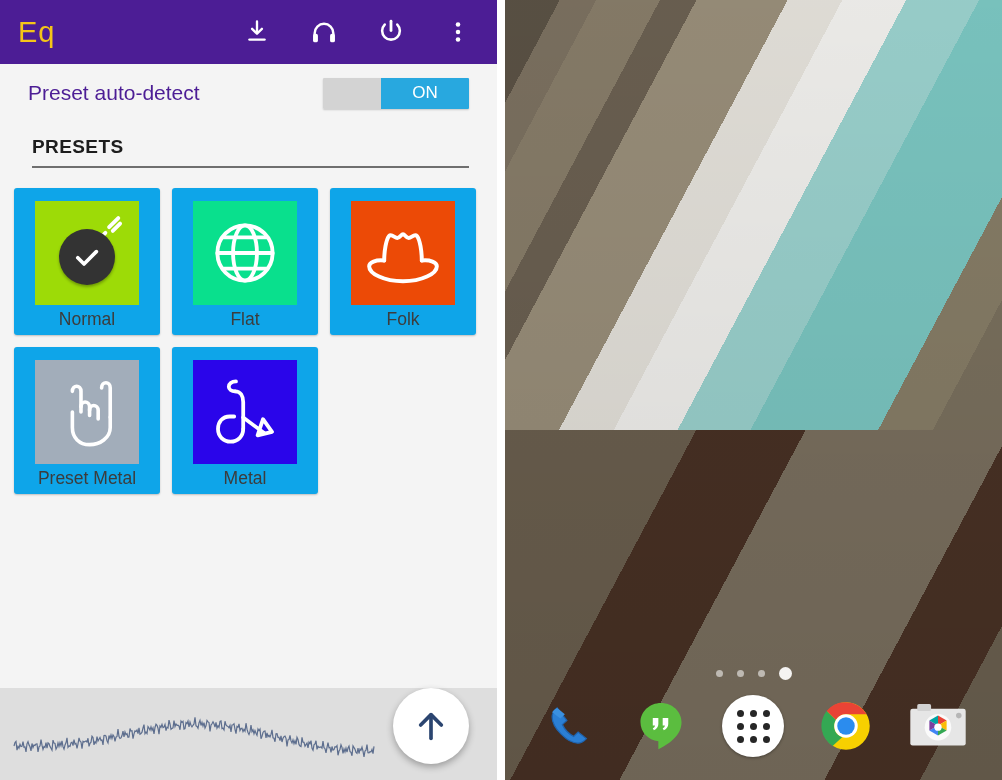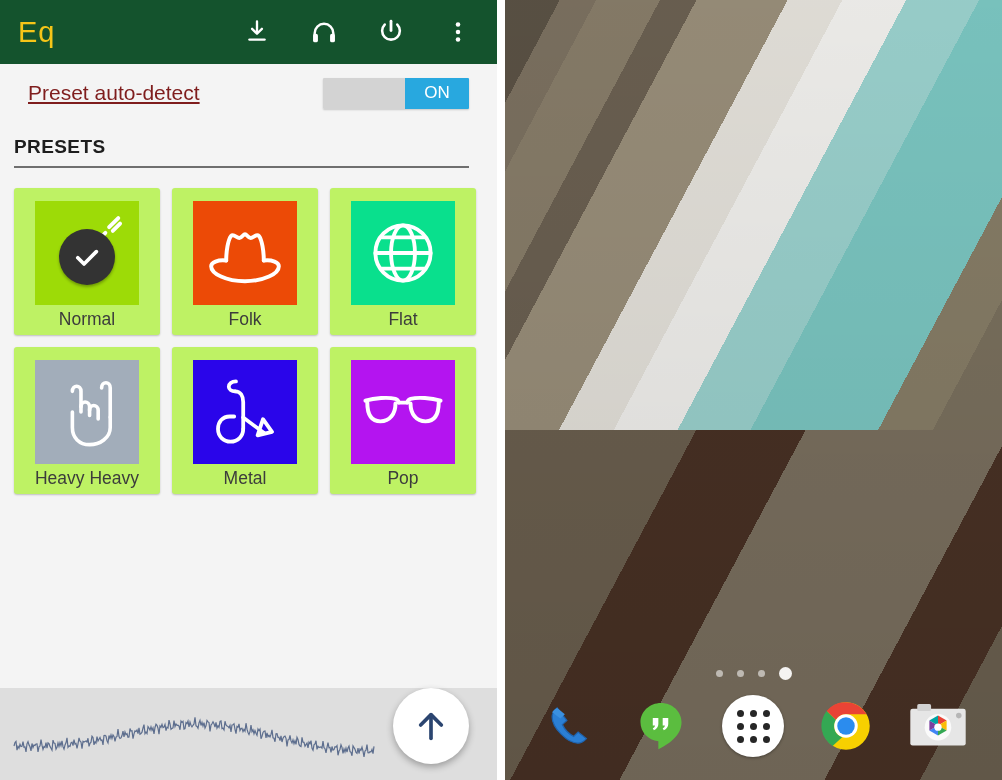--- a/index.html
+++ b/index.html
@@ -2,38 +2,38 @@
 <html><head>
 <meta charset="utf-8">
 <style>
   html,body{margin:0;padding:0;background:#fff;}
   body{width:1002px;height:780px;overflow:hidden;font-family:"Liberation Sans",sans-serif;}
   .screen{position:relative;width:1002px;height:780px;display:flex;background:#ffffff;}
 
   
   .app-panel{position:relative;width:497px;height:780px;background:#f4f4f4;overflow:hidden;}
 
-  .appbar{position:relative;height:64px;background:#14532d;display:flex;align-items:center;padding:0 18px;box-sizing:border-box;}
+  .appbar{position:relative;height:64px;background:#4c1d95;display:flex;align-items:center;padding:0 18px;box-sizing:border-box;}
   .app-title{color:#f5c518;font-size:29px;letter-spacing:1px;font-weight:400;line-height:1;}
   .appbar-actions{margin-left:auto;display:flex;align-items:center;gap:37px;padding-right:6px;}
   .bar-icon{width:30px;height:30px;display:flex;align-items:center;justify-content:center;cursor:pointer;}
   .bar-icon svg{display:block;}
 
   .setting-row{height:58px;display:flex;align-items:center;padding:0 28px 0 28px;box-sizing:border-box;}
-  .setting-label{font-size:21px;color:#7f1d1d;text-decoration:underline;}
+  .setting-label{font-size:21px;color:#4c1d95;}
   .switch{margin-left:auto;width:146px;height:31px;display:flex;border-radius:1px;overflow:hidden;box-shadow:0 1px 2px rgba(0,0,0,.18);cursor:pointer;}
   .switch-track{flex:1;background:#d3d3d3;}
-  .switch-thumb{width:64px;background:#28a8df;color:#fff;font-size:17px;display:flex;align-items:center;justify-content:center;}
-
-  .section-head{padding:14px 28px 8px 14px;}
+  .switch-thumb{width:88px;background:#28a8df;color:#fff;font-size:17px;display:flex;align-items:center;justify-content:center;}
+
+  .section-head{padding:14px 28px 8px 32px;}
   .section-title{font-size:19px;font-weight:bold;color:#1d1d1d;letter-spacing:.4px;}
   .section-rule{height:2px;background:#6f6f6f;margin:8px 0 0 0;}
 
   .grid{padding:12px 14px 0 14px;display:flex;flex-wrap:wrap;gap:12px;}
-  .card{width:146px;height:147px;background:#bef264;border-radius:3px;box-shadow:0 1px 2px rgba(0,0,0,.22);display:flex;flex-direction:column;align-items:center;justify-content:flex-start;padding-top:13px;box-sizing:border-box;cursor:pointer;}
+  .card{width:146px;height:147px;background:#0ea5e9;border-radius:3px;box-shadow:0 1px 2px rgba(0,0,0,.22);display:flex;flex-direction:column;align-items:center;justify-content:flex-start;padding-top:13px;box-sizing:border-box;cursor:pointer;}
   .tile{width:104px;height:104px;display:flex;align-items:center;justify-content:center;position:relative;}
   .card-label{font-size:17.5px;color:#3c3c3c;margin-top:4px;}
   .check-badge{position:absolute;width:56px;height:56px;border-radius:50%;background:#333333;display:flex;align-items:center;justify-content:center;left:24px;top:28px;box-shadow:0 2px 3px rgba(0,0,0,.3);}
 
   .bottombar{position:absolute;left:0;bottom:0;width:497px;height:92px;background:#dedede;}
   .wave-wrap{position:absolute;left:0;top:0;width:400px;height:92px;}
   .fab{position:absolute;right:28px;bottom:16px;width:76px;height:76px;border-radius:50%;background:#fff;box-shadow:0 3px 7px rgba(0,0,0,.3);display:flex;align-items:center;justify-content:center;cursor:pointer;}
 
   
   .gap{width:8px;height:780px;background:#ffffff;}
@@ -142,71 +142,60 @@
             </svg>
             <div class="check-badge">
               <svg viewBox="0 0 24 24" width="34" height="34">
                 <path d="M5.5 12.5l4.4 4.4L18.6 8.2" fill="none" stroke="#fff" stroke-width="2.6" stroke-linecap="round" stroke-linejoin="round"></path>
               </svg>
             </div>
           </div>
           <div class="card-label">Normal</div>
         </div>
         <div class="card">
-          <div class="tile" style="background: rgb(236, 74, 6);">
-            <svg viewBox="0 0 100 100" width="94" height="94">
-      <path d="M30 58c0-10 2-22 5-26 3-3 6 2 9 2 3 0 4-4 6-4s3 4 6 4 6-5 9-2c3 4 5 16 5 26" stroke="#fff" fill="none" stroke-width="4.2" stroke-linecap="round" stroke-linejoin="round"></path>
-      <path d="M30 58c-9-1-16 2-16 6 0 8 16 16 36 16s36-8 36-16c0-4-7-7-16-6" stroke="#fff" fill="none" stroke-width="4.2" stroke-linecap="round" stroke-linejoin="round"></path>
-            </svg>
-          </div>
-          <div class="card-label">Folk</div>
-        </div>
-        <div class="card">
           <div class="tile" style="background: rgb(9, 224, 141);">
             <svg viewBox="0 0 100 100" width="92" height="92">
       <circle cx="50" cy="50" r="30" stroke="#fff" fill="none" stroke-width="4.2" stroke-linecap="round" stroke-linejoin="round"></circle>
       <ellipse cx="50" cy="50" rx="13" ry="30" stroke="#fff" fill="none" stroke-width="4.2" stroke-linecap="round" stroke-linejoin="round"></ellipse>
       <path d="M20 50h60M26 33h48M26 67h48" stroke="#fff" fill="none" stroke-width="4.2" stroke-linecap="round" stroke-linejoin="round"></path>
             </svg>
           </div>
           <div class="card-label">Flat</div>
+        </div>
+        <div class="card">
+          <div class="tile" style="background: rgb(236, 74, 6);">
+            <svg viewBox="0 0 100 100" width="94" height="94">
+      <path d="M30 58c0-10 2-22 5-26 3-3 6 2 9 2 3 0 4-4 6-4s3 4 6 4 6-5 9-2c3 4 5 16 5 26" stroke="#fff" fill="none" stroke-width="4.2" stroke-linecap="round" stroke-linejoin="round"></path>
+      <path d="M30 58c-9-1-16 2-16 6 0 8 16 16 36 16s36-8 36-16c0-4-7-7-16-6" stroke="#fff" fill="none" stroke-width="4.2" stroke-linecap="round" stroke-linejoin="round"></path>
+            </svg>
+          </div>
+          <div class="card-label">Folk</div>
         </div>
         <div class="card">
           <div class="tile" style="background: rgb(162, 173, 186);">
             <svg viewBox="0 0 100 100" width="86" height="86">
       <path d="M33 26c0-4 2.6-6 5-6s5 2 5 6v24" stroke="#fff" fill="none" stroke-width="4.2" stroke-linecap="round" stroke-linejoin="round"></path>
       <path d="M67 22c0-4 2.6-6 5-6s5 2 5 6v34" stroke="#fff" fill="none" stroke-width="4.2" stroke-linecap="round" stroke-linejoin="round"></path>
       <path d="M43 44c0-3.5 2.4-5.6 4.8-5.6S53 40.5 53 44v10" stroke="#fff" fill="none" stroke-width="4.2" stroke-linecap="round" stroke-linejoin="round"></path>
       <path d="M53 48c0-3.5 2.4-5.6 4.8-5.6S63 44.5 63 48v10" stroke="#fff" fill="none" stroke-width="4.2" stroke-linecap="round" stroke-linejoin="round"></path>
       <path d="M33 50v18c0 12 8 20 20 20s24-8 24-20V56" stroke="#fff" fill="none" stroke-width="4.2" stroke-linecap="round" stroke-linejoin="round"></path>
             </svg>
           </div>
-          <div class="card-label">Heavy Heavy</div>
+          <div class="card-label">Preset Metal</div>
         </div>
         <div class="card">
           <div class="tile" style="background: rgb(42, 5, 234);">
             <svg viewBox="0 0 100 100" width="90" height="90">
       <path d="M40 16c-5 0-8 3-8 6s3 5 7 5" stroke="#fff" fill="none" stroke-width="4.2" stroke-linecap="round" stroke-linejoin="round"></path>
       <path d="M39 27c6 0 9 5 9 12v30" stroke="#fff" fill="none" stroke-width="4.2" stroke-linecap="round" stroke-linejoin="round"></path>
       <path d="M48 69c0 8-6 14-14 14s-14-6-14-14 5-14 13-14h5" stroke="#fff" fill="none" stroke-width="4.2" stroke-linecap="round" stroke-linejoin="round"></path>
       <path d="M48 56l24 18M70 58l10 14-16 4z" stroke="#fff" fill="none" stroke-width="4.2" stroke-linecap="round" stroke-linejoin="round"></path>
             </svg>
           </div>
           <div class="card-label">Metal</div>
-        </div>
-        <div class="card">
-          <div class="tile" style="background: rgb(180, 20, 240);">
-            <svg viewBox="0 0 100 100" width="94" height="94">
-      <path d="M10 38c10-3 24-4 32-2 2 .5 3 2 3.5 4M90 38c-10-3-24-4-32-2-2 .5-3 2-3.5 4" stroke="#fff" fill="none" stroke-width="4.2" stroke-linecap="round" stroke-linejoin="round"></path>
-      <path d="M45.5 40h9" stroke="#fff" fill="none" stroke-width="4.2" stroke-linecap="round" stroke-linejoin="round"></path>
-      <path d="M12 40c0 12 4 20 14 20s16-8 16-19" stroke="#fff" fill="none" stroke-width="4.2" stroke-linecap="round" stroke-linejoin="round"></path>
-      <path d="M88 40c0 12-4 20-14 20s-16-8-16-19" stroke="#fff" fill="none" stroke-width="4.2" stroke-linecap="round" stroke-linejoin="round"></path>
-            </svg>
-          </div>
-          <div class="card-label">Pop</div>
         </div>
       </div>
 
     <div class="bottombar">
       <div class="wave-wrap">
         <svg id="wave-svg" width="400" height="92" viewBox="0 0 400 92" preserveAspectRatio="none">
             <path d="M14.0 58.0 L15.0 54.6 L16.0 53.4 L17.0 62.2 L18.0 58.3 L19.0 60.2 L20.0 56.4 L21.0 58.6 L22.0 58.3 L23.0 53.5 L24.0 59.2 L25.0 59.0 L26.0 64.0 L27.0 55.8 L28.0 53.6 L29.0 56.9 L30.0 58.8 L31.0 62.8 L32.0 55.5 L33.0 59.5 L34.0 57.0 L35.0 57.4 L36.0 56.0 L37.0 55.9 L38.0 63.9 L39.0 58.8 L40.0 58.0 L41.0 51.7 L42.0 57.2 L43.0 61.3 L44.0 58.5 L45.0 59.4 L46.0 54.7 L47.0 60.1 L48.0 54.9 L49.0 55.7 L50.0 58.4 L51.0 60.2 L52.0 62.1 L53.0 52.1 L54.0 55.1 L55.0 55.4 L56.0 61.2 L57.0 59.3 L58.0 55.0 L59.0 58.5 L60.0 54.7 L61.0 57.7 L62.0 52.9 L63.0 58.7 L64.0 61.1 L65.0 57.0 L66.0 54.8 L67.0 49.9 L68.0 59.3 L69.0 57.9 L70.0 58.4 L71.0 54.9 L72.0 54.2 L73.0 57.6 L74.0 51.7 L75.0 56.1 L76.0 55.4 L77.0 60.5 L78.0 55.8 L79.0 49.8 L80.0 53.2 L81.0 54.0 L82.0 60.6 L83.0 53.4 L84.0 54.1 L85.0 53.5 L86.0 53.0 L87.0 54.0 L88.0 50.2 L89.0 58.4 L90.0 55.3 L91.0 54.2 L92.0 48.2 L93.0 49.4 L94.0 56.8 L95.0 53.8 L96.0 55.1 L97.0 48.6 L98.0 53.0 L99.0 51.2 L100.0 49.4 L101.0 52.4 L102.0 52.0 L103.0 57.0 L104.0 47.5 L105.0 47.4 L106.0 48.1 L107.0 52.9 L108.0 54.9 L109.0 47.5 L110.0 50.4 L111.0 47.0 L112.0 50.5 L113.0 46.9 L114.0 48.4 L115.0 53.4 L116.0 49.2 L117.0 48.5 L118.0 41.1 L119.0 48.5 L120.0 50.5 L121.0 49.9 L122.0 47.6 L123.0 43.2 L124.0 48.9 L125.0 43.9 L126.0 46.6 L127.0 45.7 L128.0 49.2 L129.0 49.0 L130.0 40.5 L131.0 43.1 L132.0 42.8 L133.0 50.7 L134.0 45.9 L135.0 42.9 L136.0 43.5 L137.0 42.0 L138.0 45.6 L139.0 39.9 L140.0 46.2 L141.0 45.6 L142.0 44.2 L143.0 40.0 L144.0 36.6 L145.0 45.6 L146.0 44.0 L147.0 45.5 L148.0 38.6 L149.0 40.1 L150.0 42.2 L151.0 38.9 L152.0 42.2 L153.0 39.9 L154.0 46.0 L155.0 39.5 L156.0 36.3 L157.0 37.4 L158.0 40.2 L159.0 46.2 L160.0 38.0 L161.0 39.2 L162.0 36.4 L163.0 39.6 L164.0 39.0 L165.0 36.5 L166.0 42.7 L167.0 39.2 L168.0 39.9 L169.0 32.1 L170.0 36.0 L171.0 41.3 L172.0 40.4 L173.0 39.9 L174.0 32.6 L175.0 38.5 L176.0 36.0 L177.0 37.4 L178.0 37.2 L179.0 38.0 L180.0 41.8 L181.0 33.1 L182.0 34.4 L183.0 33.4 L184.0 41.0 L185.0 40.5 L186.0 34.6 L187.0 35.7 L188.0 33.1 L189.0 39.0 L190.0 34.1 L191.0 37.2 L192.0 38.9 L193.0 37.3 L194.0 35.9 L195.0 29.3 L196.0 37.8 L197.0 38.4 L198.0 40.3 L199.0 34.8 L200.0 32.3 L201.0 37.5 L202.0 34.4 L203.0 38.1 L204.0 34.7 L205.0 40.0 L206.0 37.8 L207.0 32.5 L208.0 33.9 L209.0 34.5 L210.0 43.4 L211.0 37.1 L212.0 35.8 L213.0 33.8 L214.0 35.8 L215.0 39.2 L216.0 34.3 L217.0 40.1 L218.0 37.8 L219.0 39.4 L220.0 33.5 L221.0 33.0 L222.0 40.6 L223.0 40.2 L224.0 41.9 L225.0 33.2 L226.0 37.0 L227.0 38.0 L228.0 38.4 L229.0 39.8 L230.0 37.5 L231.0 43.8 L232.0 37.0 L233.0 36.8 L234.0 35.7 L235.0 41.3 L236.0 45.7 L237.0 38.5 L238.0 39.3 L239.0 35.8 L240.0 42.6 L241.0 40.6 L242.0 40.3 L243.0 43.6 L244.0 41.4 L245.0 43.2 L246.0 35.2 L247.0 41.2 L248.0 44.4 L249.0 46.4 L250.0 43.6 L251.0 37.2 L252.0 43.6 L253.0 41.8 L254.0 45.8 L255.0 42.6 L256.0 45.2 L257.0 47.2 L258.0 41.0 L259.0 42.7 L260.0 41.1 L261.0 50.7 L262.0 48.2 L263.0 44.5 L264.0 43.2 L265.0 42.9 L266.0 49.8 L267.0 44.8 L268.0 48.7 L269.0 47.4 L270.0 48.9 L271.0 46.4 L272.0 41.9 L273.0 49.9 L274.0 50.3 L275.0 53.8 L276.0 45.7 L277.0 45.6 L278.0 49.4 L279.0 49.3 L280.0 52.6 L281.0 47.8 L282.0 54.0 L283.0 50.2 L284.0 48.6 L285.0 48.0 L286.0 50.3 L287.0 58.4 L288.0 51.9 L289.0 51.5 L290.0 47.4 L291.0 52.9 L292.0 55.0 L293.0 51.9 L294.0 55.6 L295.0 52.7 L296.0 56.4 L297.0 49.4 L298.0 51.5 L299.0 56.4 L300.0 58.0 L301.0 58.5 L302.0 49.4 L303.0 54.3 L304.0 54.4 L305.0 58.2 L306.0 56.6 L307.0 55.1 L308.0 59.9 L309.0 54.1 L310.0 55.6 L311.0 52.6 L312.0 60.4 L313.0 62.2 L314.0 56.9 L315.0 55.9 L316.0 52.8 L317.0 61.4 L318.0 58.2 L319.0 59.5 L320.0 59.1 L321.0 59.0 L322.0 60.2 L323.0 53.2 L324.0 59.7 L325.0 60.7 L326.0 64.9 L327.0 59.3 L328.0 54.7 L329.0 59.7 L330.0 59.4 L331.0 64.3 L332.0 58.5 L333.0 62.1 L334.0 61.6 L335.0 58.7 L336.0 59.1 L337.0 57.7 L338.0 67.3 L339.0 63.0 L340.0 61.2 L341.0 56.8 L342.0 59.3 L343.0 65.3 L344.0 61.0 L345.0 64.0 L346.0 60.2 L347.0 64.1 L348.0 60.0 L349.0 58.1 L350.0 63.6 L351.0 64.3 L352.0 67.8 L353.0 57.9 L354.0 59.6 L355.0 61.3 L356.0 64.4 L357.0 65.4 L358.0 60.2 L359.0 65.5 L360.0 61.0 L361.0 62.2 L362.0 59.1 L363.0 63.1 L364.0 68.8 L365.0 63.0 L366.0 62.1 L367.0 56.6 L368.0 64.7 L369.0 64.9 L370.0 63.7 L371.0 63.9 L372.0 61.4 L373.0 65.6 L374.0 58.4" fill="none" stroke="#5d6e8e" stroke-width="1.2"></path>
           </svg>
       </div>
       <div class="fab">

